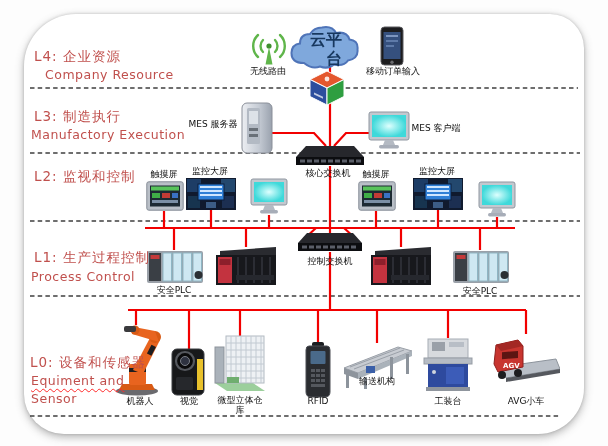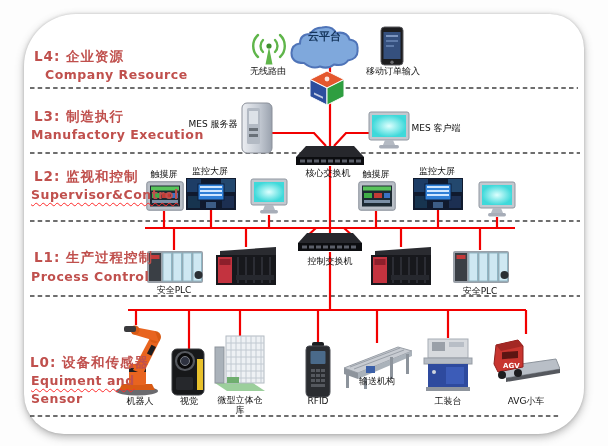--- a/index.html
+++ b/index.html
@@ -7,26 +7,26 @@
          font-family:"DejaVu Sans","Liberation Sans",sans-serif;background:#fdfdfd;}
   #card{position:absolute;left:24px;top:14px;width:560px;height:420px;background:#fff;
         border-radius:52px 34px 46px 40px;
         box-shadow:0 3px 9px rgba(90,90,90,.45), 0 0 3px rgba(120,120,120,.35);}
   #lines{position:absolute;left:0;top:0;z-index:2;}
   .dev{position:absolute;z-index:3;}
   .dev svg{display:block;}
   .lbl{position:absolute;z-index:4;font-size:9px;line-height:1.15;color:#101010;
        text-align:center;white-space:nowrap;}
   .wrap{white-space:normal;}
-  .lvl{position:absolute;z-index:4;color:#C0504D;font-weight:bold;white-space:nowrap;}
+  .lvl{position:absolute;z-index:4;color:#C0504D;font-weight:normal;white-space:nowrap;}
   .lvl-zh{font-size:13.5px;letter-spacing:1px;}
   .lvl-en{font-size:12.5px;letter-spacing:.5px;}
   .squiggle{text-decoration:underline wavy #ff2a2a 1px;text-underline-offset:3px;}
-  .cloud-label{position:absolute;z-index:4;width:34px;text-align:left;color:#17375E;
-       font-weight:bold;font-size:11px;line-height:1.2;white-space:normal;}
+  .cloud-label{position:absolute;z-index:4;width:34px;text-align:right;color:#17375E;
+       font-weight:bold;font-size:16px;line-height:1.2;white-space:normal;}
 </style>
 </head>
 <body>
 
 <div id="stage">
   <div id="card"></div>
 
   <svg id="lines" width="608" height="446">
     <g stroke="#3f3f3f" stroke-width="1.5" stroke-dasharray="4.5 3.2">
       <line x1="30" y1="88" x2="578" y2="88"></line>
@@ -66,21 +66,20 @@
     </g>
   </svg>
 
   <div class="lvl lvl-zh" style="left:34px;top:48px">L4: 企业资源</div>
   <div class="lvl lvl-en" style="left:45px;top:67px">Company Resource</div>
 
   <div class="lvl lvl-zh" style="left:34px;top:108px">L3: 制造执行</div>
   <div class="lvl lvl-en" style="left:31px;top:127px">Manufactory Execution</div>
 
   <div class="lvl lvl-zh" style="left:34px;top:168px">L2: 监视和控制</div>
-  <div class="lvl lvl-en squiggle" style="left:31px;top:187px">Supervisor&amp;Control</div>
 
   <div class="lvl lvl-zh" style="left:34px;top:249px">L1: 生产过程控制</div>
   <div class="lvl lvl-en" style="left:31px;top:269px">Process Control</div>
 
   <div class="lvl lvl-zh" style="left:30px;top:354px">L0: 设备和传感器</div>
   <div class="lvl lvl-en squiggle" style="left:31px;top:373px">Equiment and</div>
   <div class="lvl lvl-en" style="left:31px;top:391px">Sensor</div>
 
   <div class="dev" style="left:250px;top:30px">
     <svg width="38" height="36" viewBox="0 0 38 36">

